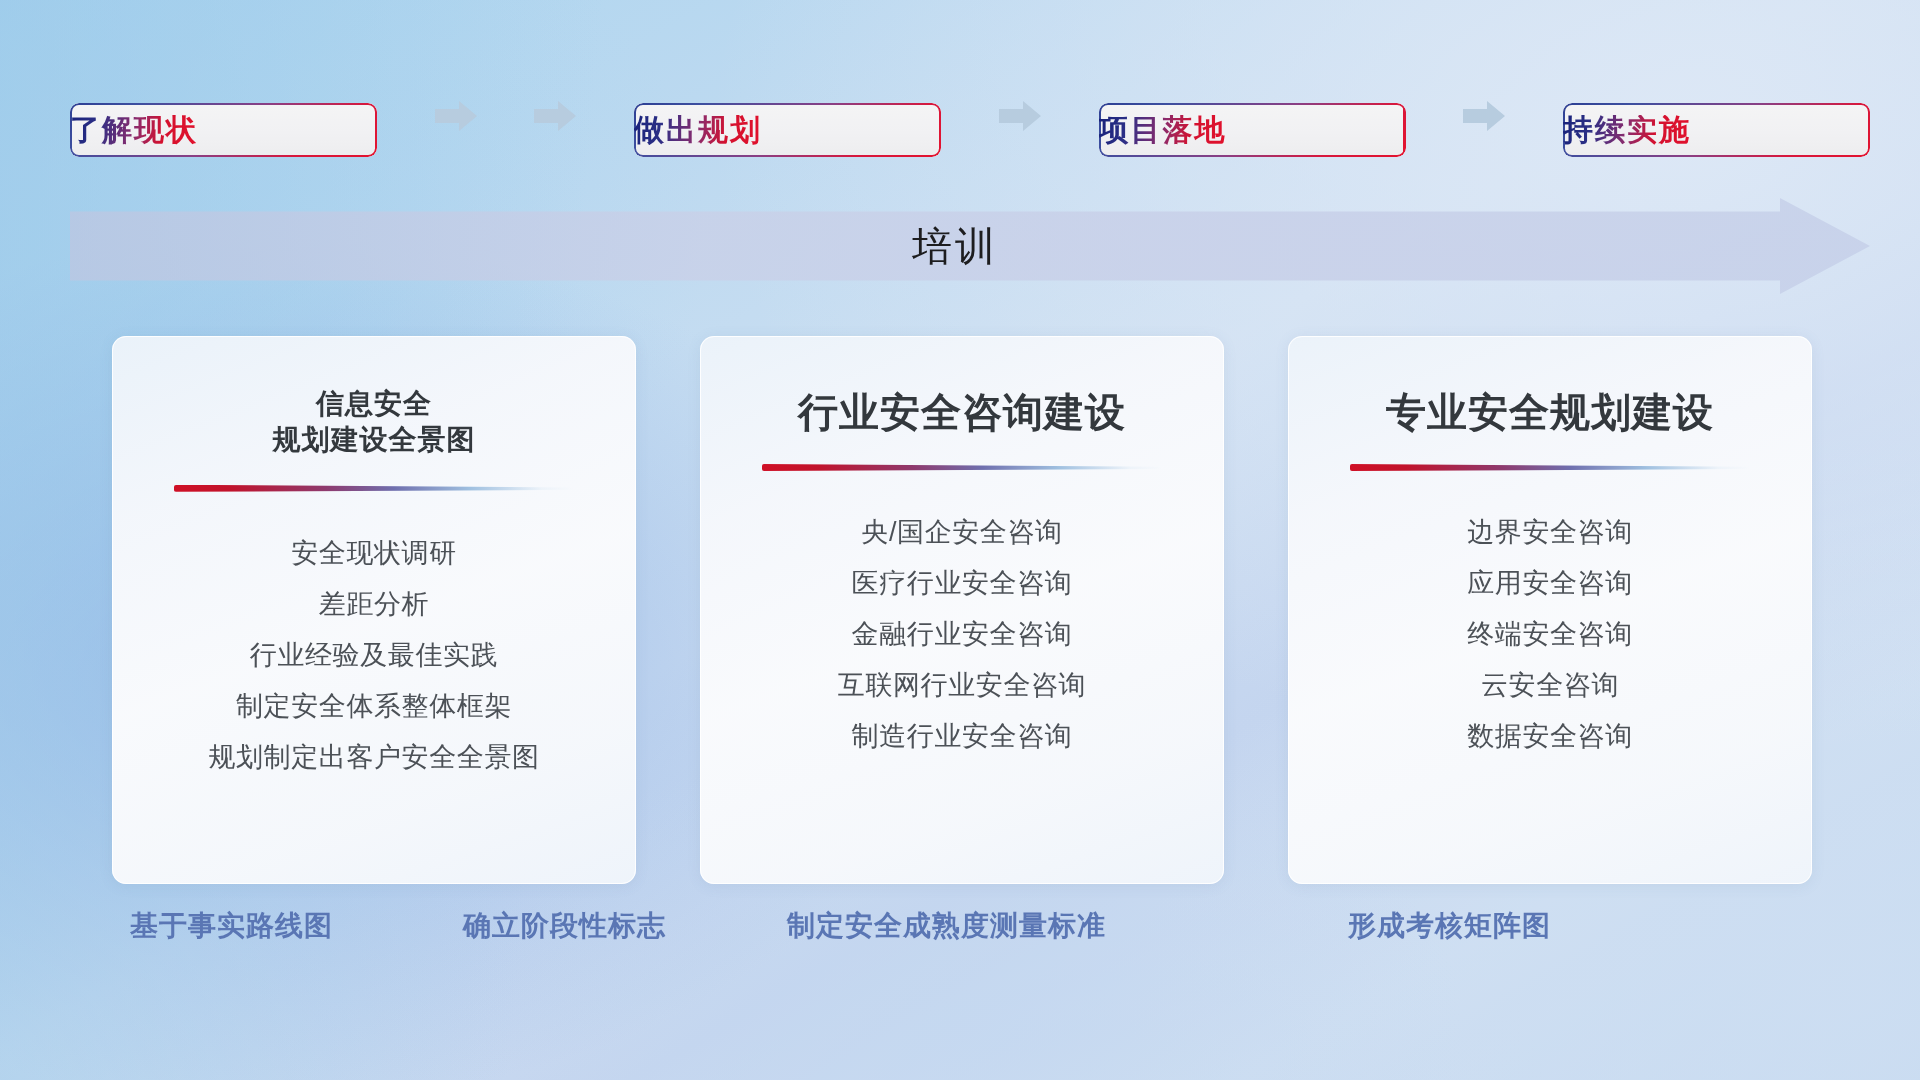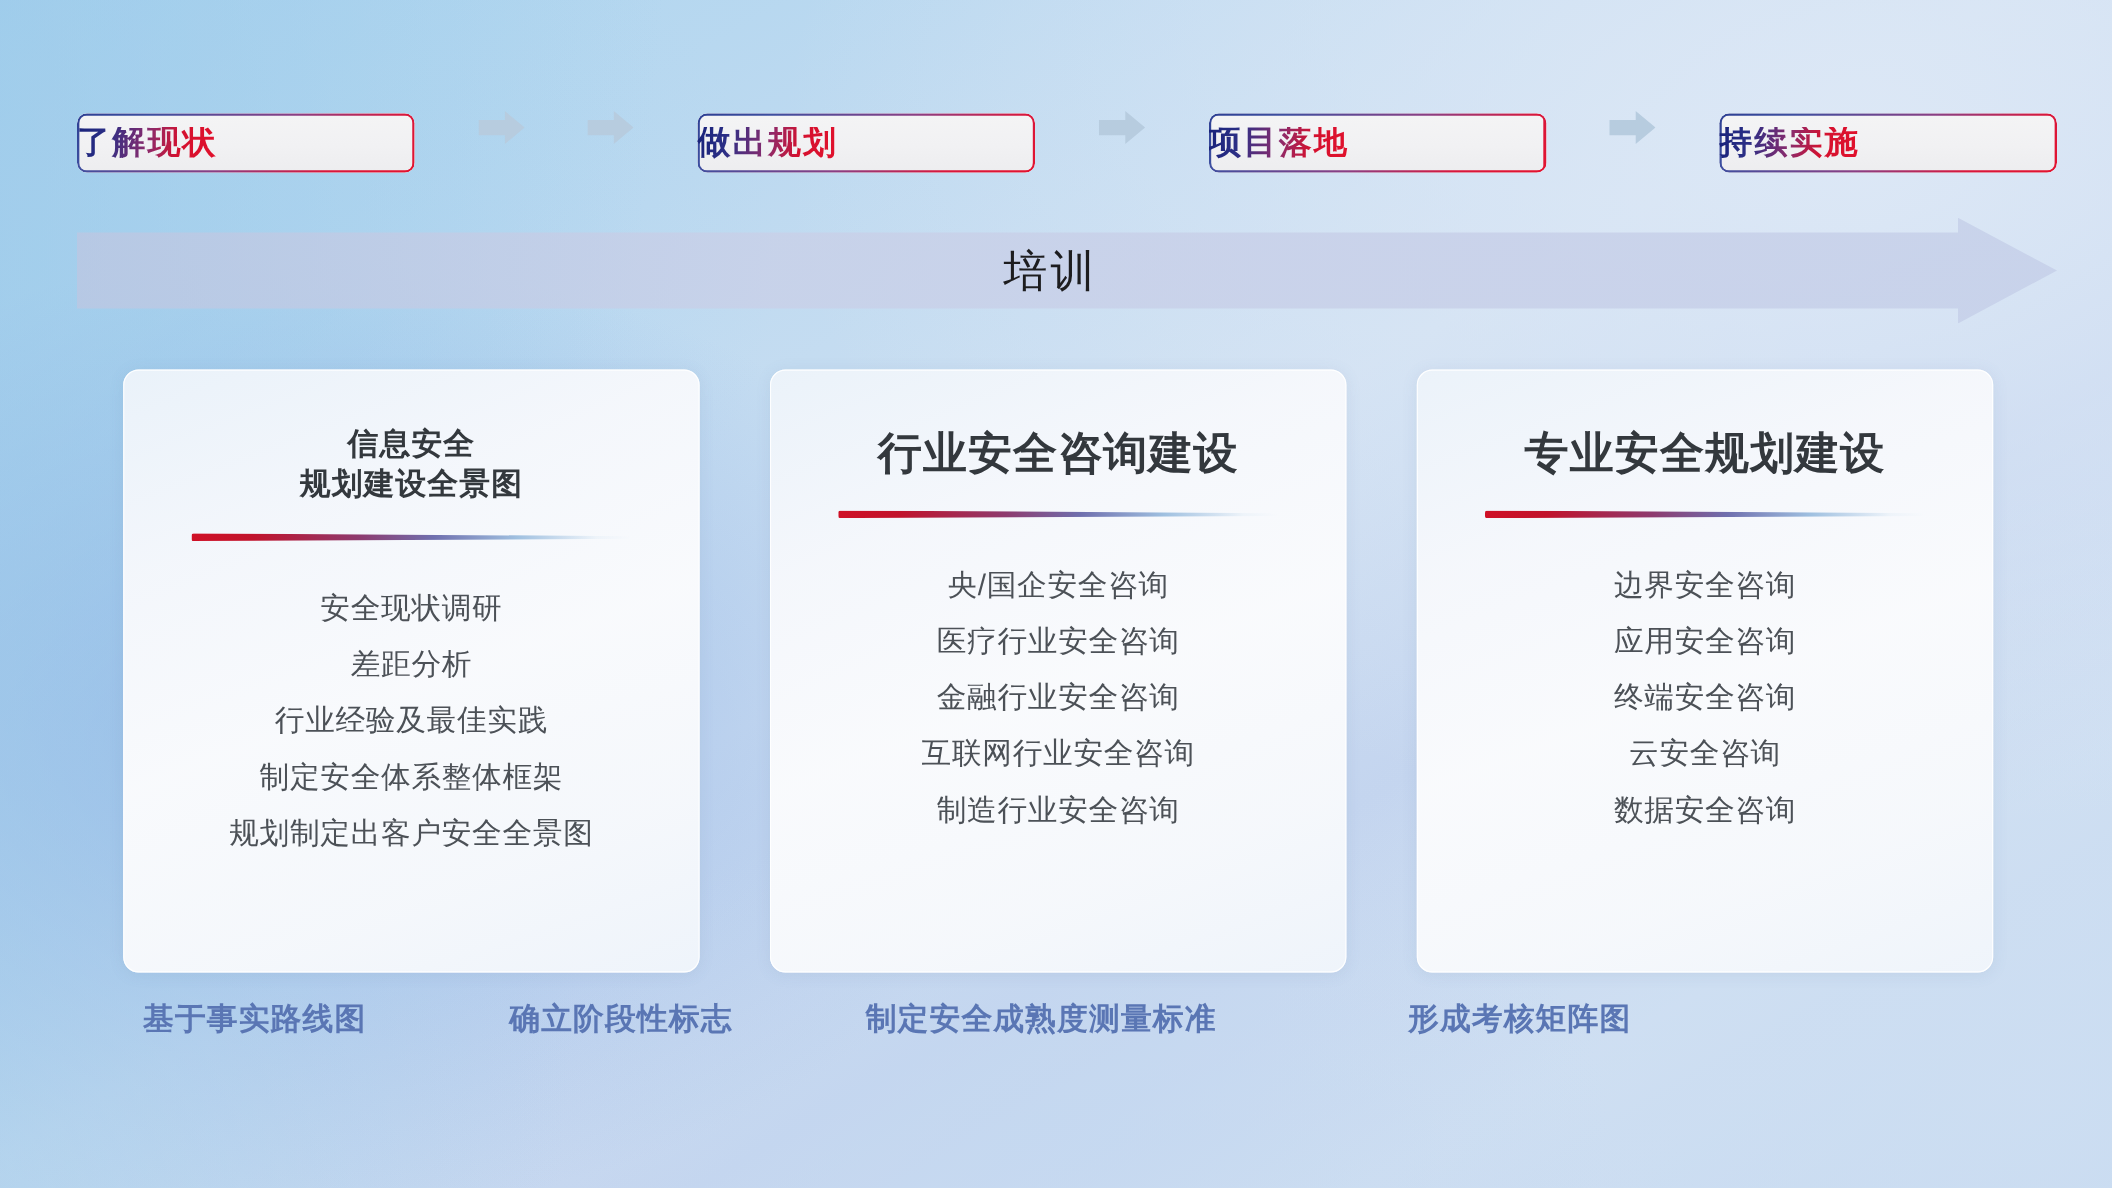--- a/index.html
+++ b/index.html
@@ -326,14 +326,14 @@
         <li>数据安全咨询</li>
       </ul>
     </div>
   </div>
 </div>
 
 <div id="captions">
   <div class="caption" style="left:130px">基于事实路线图</div>
   <div class="caption" style="left:463px">确立阶段性标志</div>
   <div class="caption" style="left:787px">制定安全成熟度测量标准</div>
-  <div class="caption" style="left:1280px">形成考核矩阵图</div>
+  <div class="caption" style="left:1348px">形成考核矩阵图</div>
 </div>
 
 </body></html>

